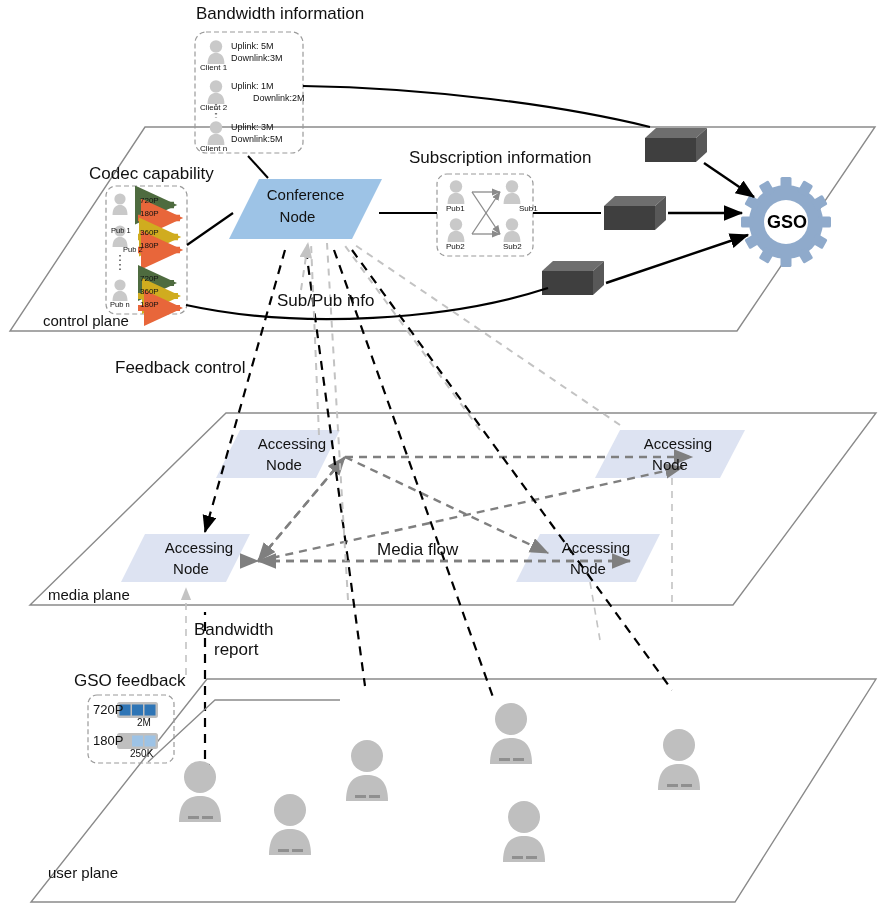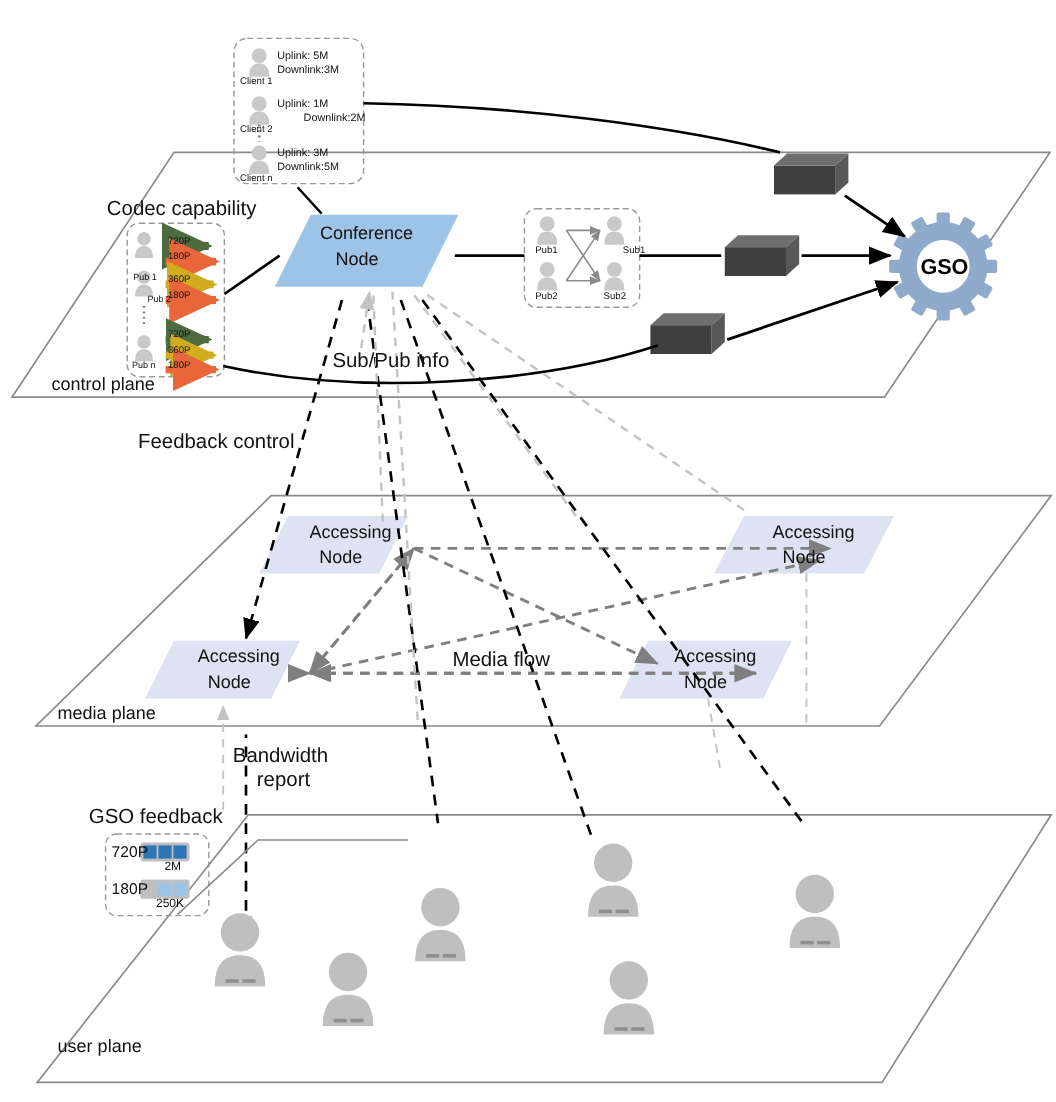--- a/index.html
+++ b/index.html
@@ -305,21 +305,23 @@
     <rect x="24" y="56" width="11" height="3" fill="#8f8f8f"></rect>
   </g>
   <g transform="translate(657,728)">
     <circle cx="22" cy="17" r="16" fill="#bfbfbf"></circle>
     <path d="M1,62 C1,42 10,36 22,36 C34,36 43,42 43,62 z" fill="#bfbfbf"></path>
     <rect x="10" y="56" width="11" height="3" fill="#8f8f8f"></rect>
     <rect x="24" y="56" width="11" height="3" fill="#8f8f8f"></rect>
   </g>
 </svg>
 
+<div class="lbl big-label" style="left:196px;top:4px;">Bandwidth information</div>
 <div class="lbl big-label" style="left:89px;top:164px;">Codec capability</div>
+<div class="lbl big-label" style="left:409px;top:148px;">Subscription information</div>
 <div class="lbl big-label" style="left:74px;top:671px;">GSO feedback</div>
 
 <div class="lbl plane-label" style="left:43px;top:312px;">control plane</div>
 <div class="lbl plane-label" style="left:48px;top:586px;">media plane</div>
 <div class="lbl plane-label" style="left:48px;top:864px;">user plane</div>
 
 <div class="lbl big-label" style="left:277px;top:291px;">Sub/Pub info</div>
 <div class="lbl big-label" style="left:115px;top:358px;">Feedback control</div>
 <div class="lbl big-label" style="left:377px;top:540px;">Media flow</div>
 <div class="lbl big-label" style="left:194px;top:620px;">Bandwidth</div>

